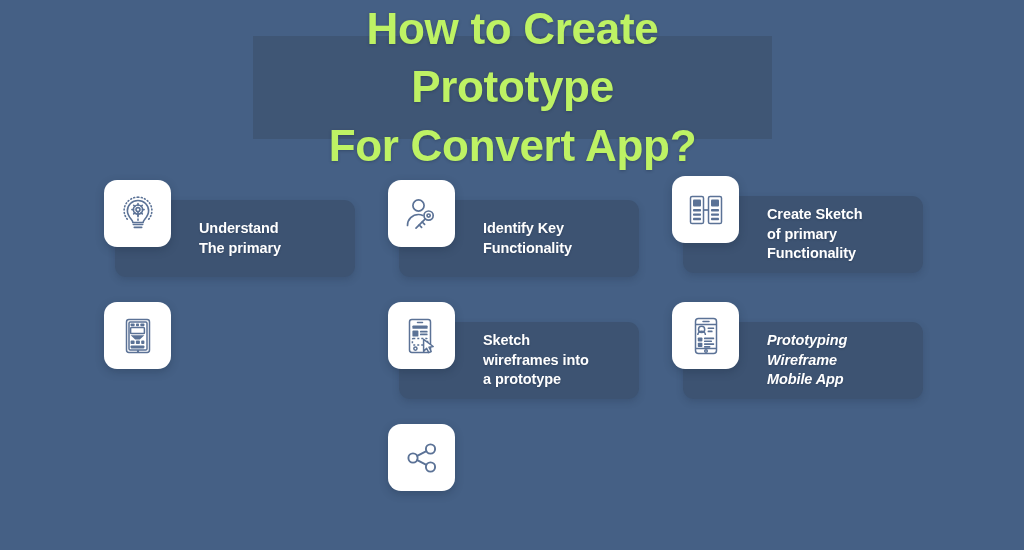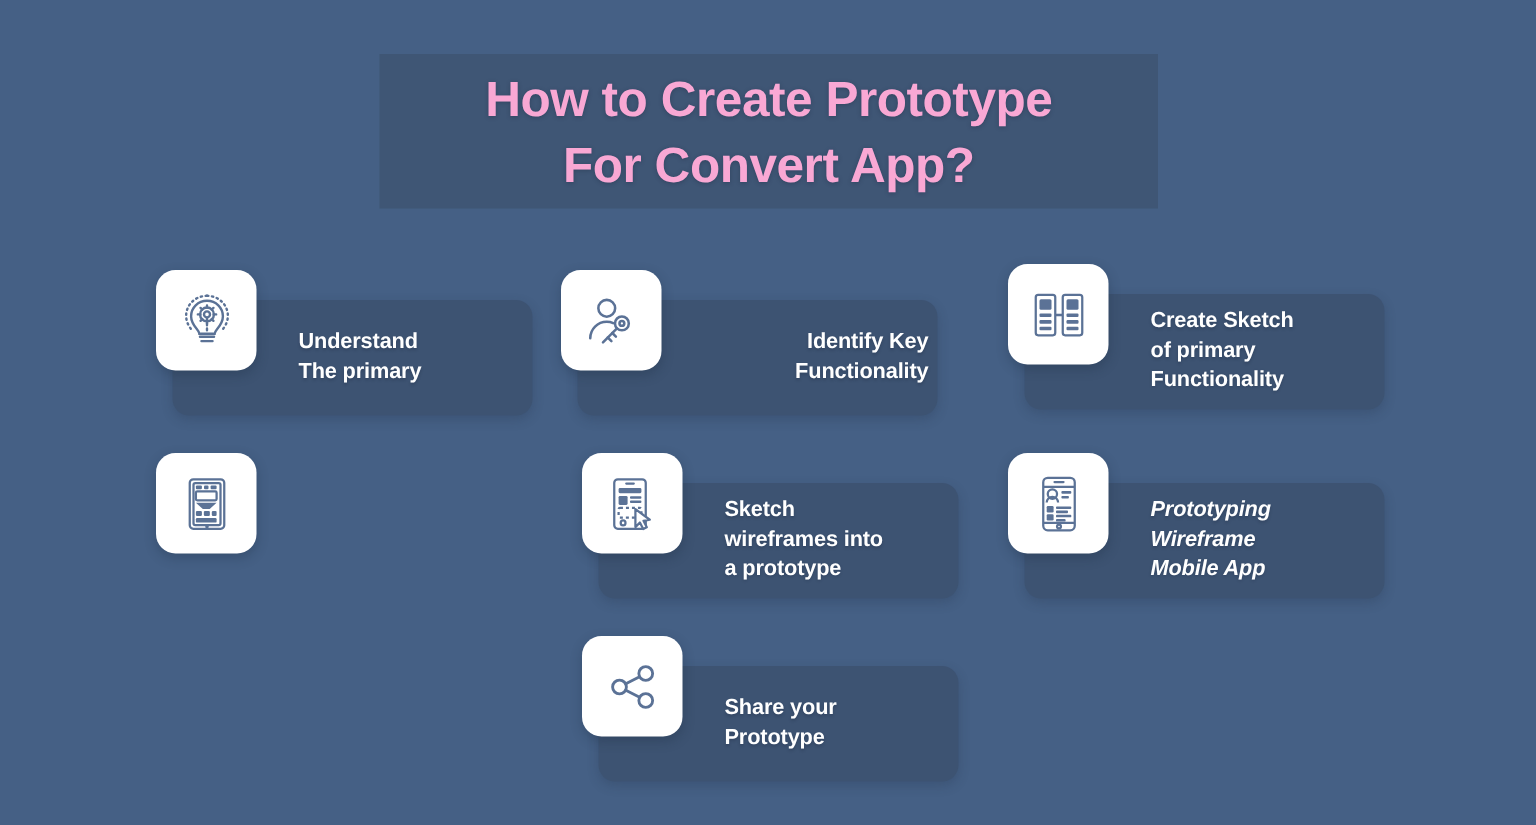--- a/index.html
+++ b/index.html
@@ -27,22 +27,22 @@
     left: 253px;
     top: 36px;
     width: 519px;
     height: 103px;
     background: #3f5675;
     display: flex;
     align-items: center;
     justify-content: center;
   }
   .title-text {
-    color: #f9a8d4;
-    font-size: 33px;
+    color: #bef264;
+    font-size: 44px;
     font-weight: bold;
     line-height: 1.32;
     text-align: center;
     letter-spacing: -0.3px;
     text-shadow: 0 1px 3px rgba(25,38,58,0.35);
     padding: 0 10px;
   }
 
   
   .card {
@@ -119,21 +119,21 @@
           <g stroke-linecap="round">
             <path d="M20 9.6v1.6M20 20v1.6M13.9 15.6h1.7M24.4 15.6h1.7M15.7 11.3l1.2 1.2M23.1 18.7l1.2 1.2M24.3 11.3l-1.2 1.2M16.9 18.7l-1.2 1.2"></path>
           </g>
           <path d="M20 3.2c-7.7 0-13.9 5.9-13.9 13.3 0 4.1 1.8 7 3.6 9.3" stroke-dasharray="0.9 2.4" stroke-linecap="round"></path>
           <path d="M20 3.2c7.7 0 13.9 5.9 13.9 13.3 0 4.1-1.8 7-3.6 9.3" stroke-dasharray="0.9 2.4" stroke-linecap="round"></path>
         </svg>
       </span>
     </div>
   </div>
 
-  <div class="card" style="left:374px; top:180px;text-align:right;">
+  <div class="card" style="left:388px; top:180px;">
     <div class="card-panel">
       <div class="card-label">Identify Key
 Functionality</div>
     </div>
     <div class="icon-tile">
       <span>
         <svg width="40" height="40" viewBox="0 0 40 40" fill="none" stroke="#5b7296" stroke-width="1.7">
           <circle cx="16.5" cy="11.5" r="5.6"></circle>
           <path d="M5.5 31.5c0-6.1 4.9-11 11-11 1.5 0 3 .3 4.3.9" stroke-linecap="round"></path>
           <circle cx="26.6" cy="21.6" r="4.6"></circle>
@@ -236,24 +236,20 @@
           <rect x="18" y="21.6" width="10.2" height="1.7" rx="0.6" fill="#5b7296" stroke="none"></rect>
           <rect x="18" y="24.4" width="8" height="1.7" rx="0.6" fill="#5b7296" stroke="none"></rect>
           <rect x="18" y="27.2" width="10.2" height="1.7" rx="0.6" fill="#5b7296" stroke="none"></rect>
           <rect x="18" y="30" width="6.4" height="1.7" rx="0.6" fill="#5b7296" stroke="none"></rect>
         </svg>
       </span>
     </div>
   </div>
 
   <div class="card" style="left:388px; top:424px;">
-    <div class="card-panel">
-      <div class="card-label">Share your
-Prototype</div>
-    </div>
     <div class="icon-tile">
       <span>
         <svg width="40" height="40" viewBox="0 0 40 40" fill="none" stroke="#5b7296" stroke-width="1.9">
           <circle cx="11" cy="20" r="4.6"></circle>
           <circle cx="28.5" cy="11" r="4.6"></circle>
           <circle cx="28.5" cy="29" r="4.6"></circle>
           <path d="M15.2 17.9 24.4 13.2M15.2 22.1l9.2 4.7" stroke-linecap="round"></path>
         </svg>
       </span>
     </div>

